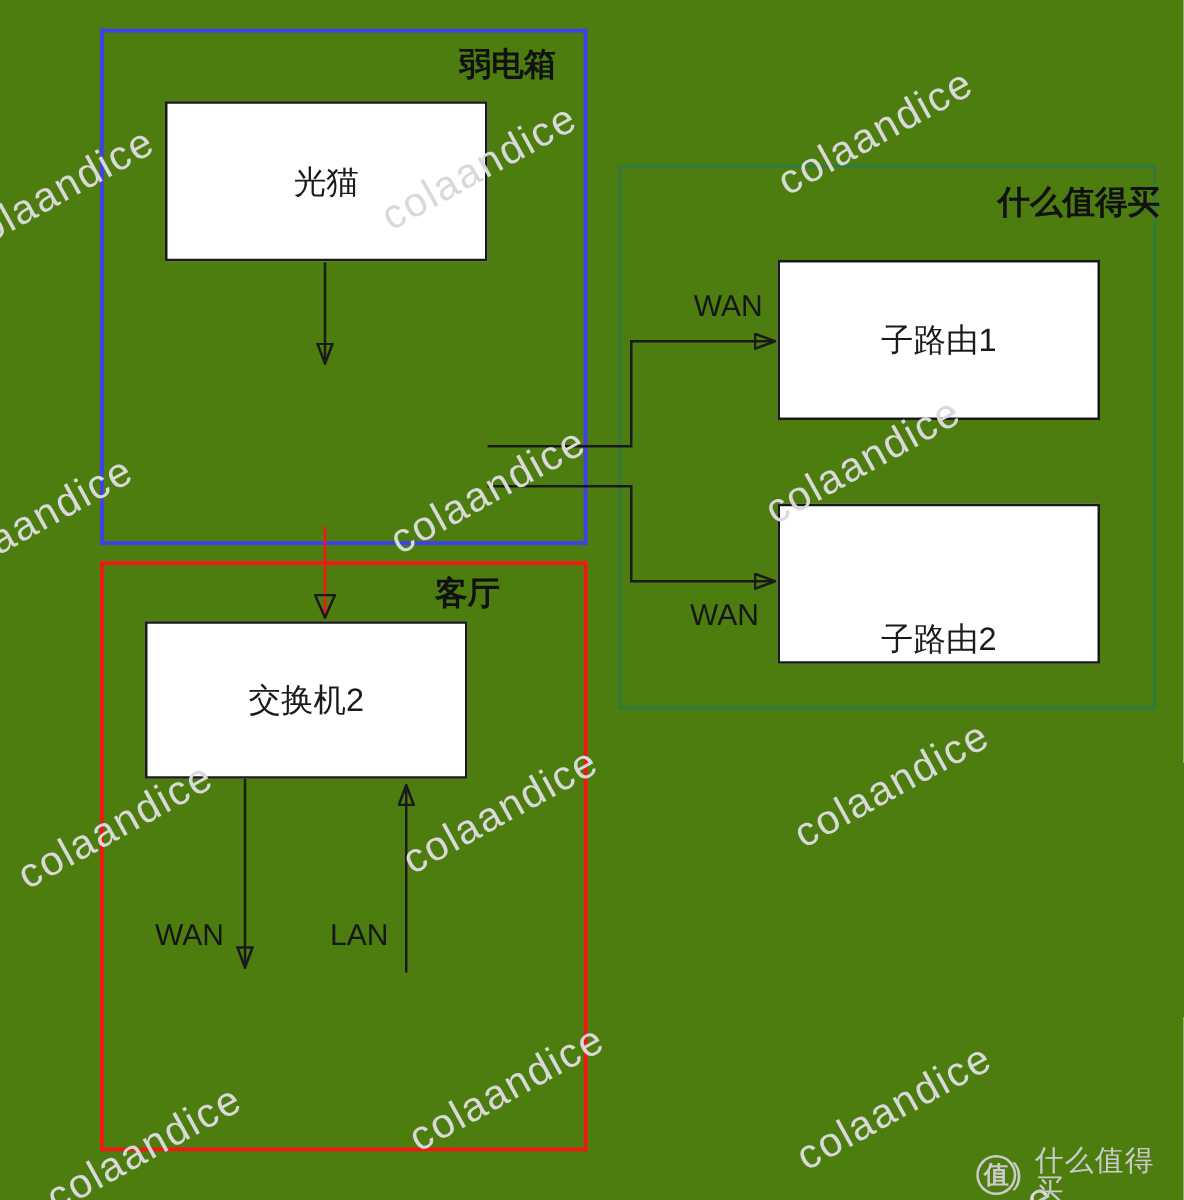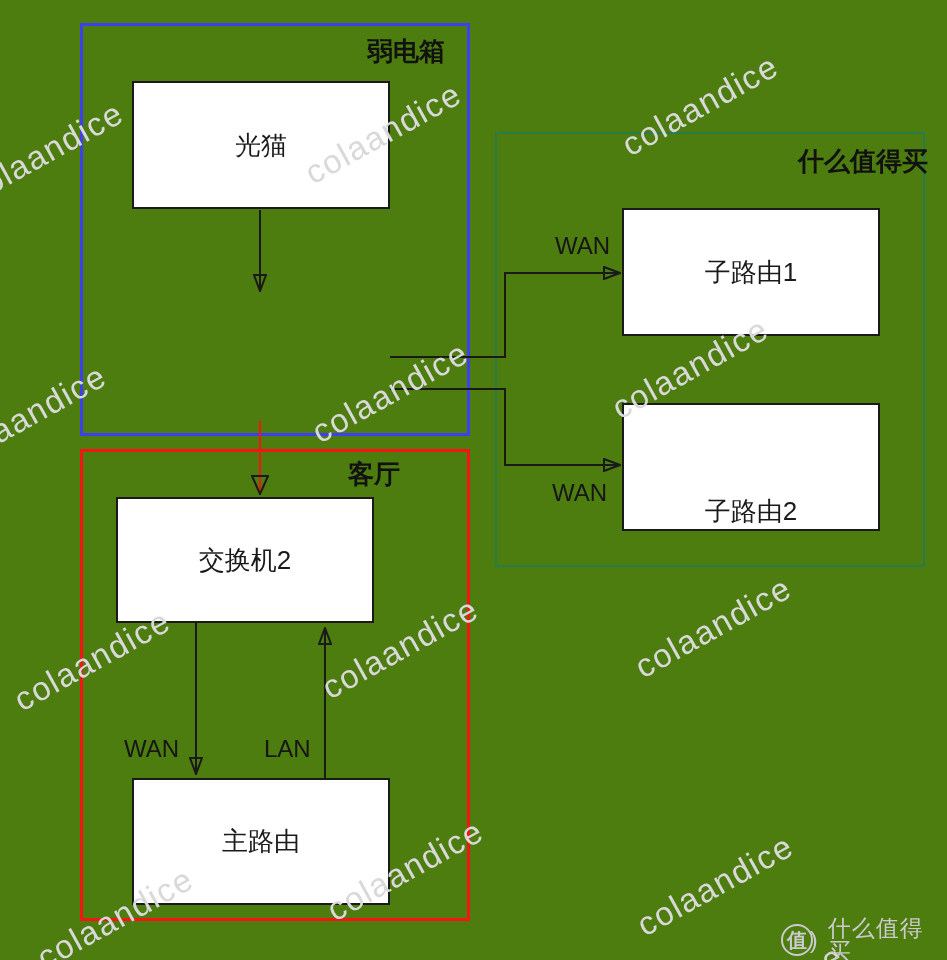--- a/index.html
+++ b/index.html
@@ -82,23 +82,20 @@
     <path d="M196,623 L196,773" marker-end="url(#arrow-black)"></path>
     <path d="M325,778 L325,629" marker-end="url(#arrow-black)"></path>
   </svg>
 
   <div class="node" id="node-modem">
     <span>光猫</span>
   </div>
   <div class="node" id="node-switch2">
     <span>交换机2</span>
   </div>
-  <div class="node" id="node-main-router">
-    <span>主路由</span>
-  </div>
   <div class="node" id="node-sub-router1">
     <span>子路由1</span>
   </div>
   <div class="node" id="node-sub-router2">
     <span>子路由2</span>
   </div>
 
   <div class="edge-label" id="elabel-wan1">WAN</div>
   <div class="edge-label" id="elabel-wan2">WAN</div>
   <div class="edge-label" id="elabel-wan3">WAN</div>

